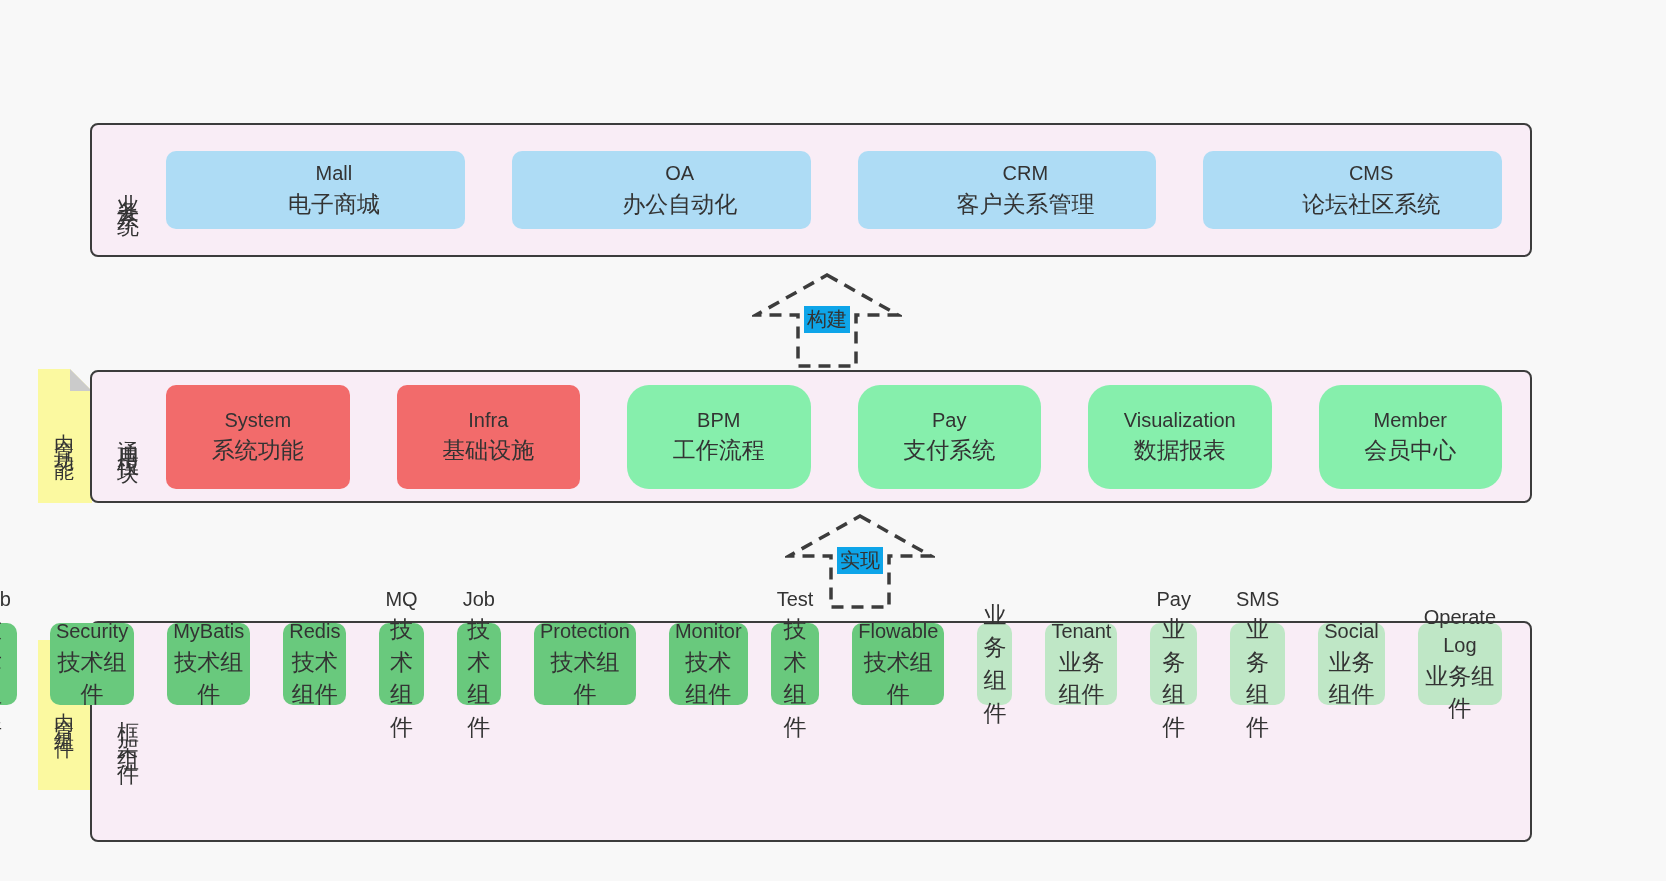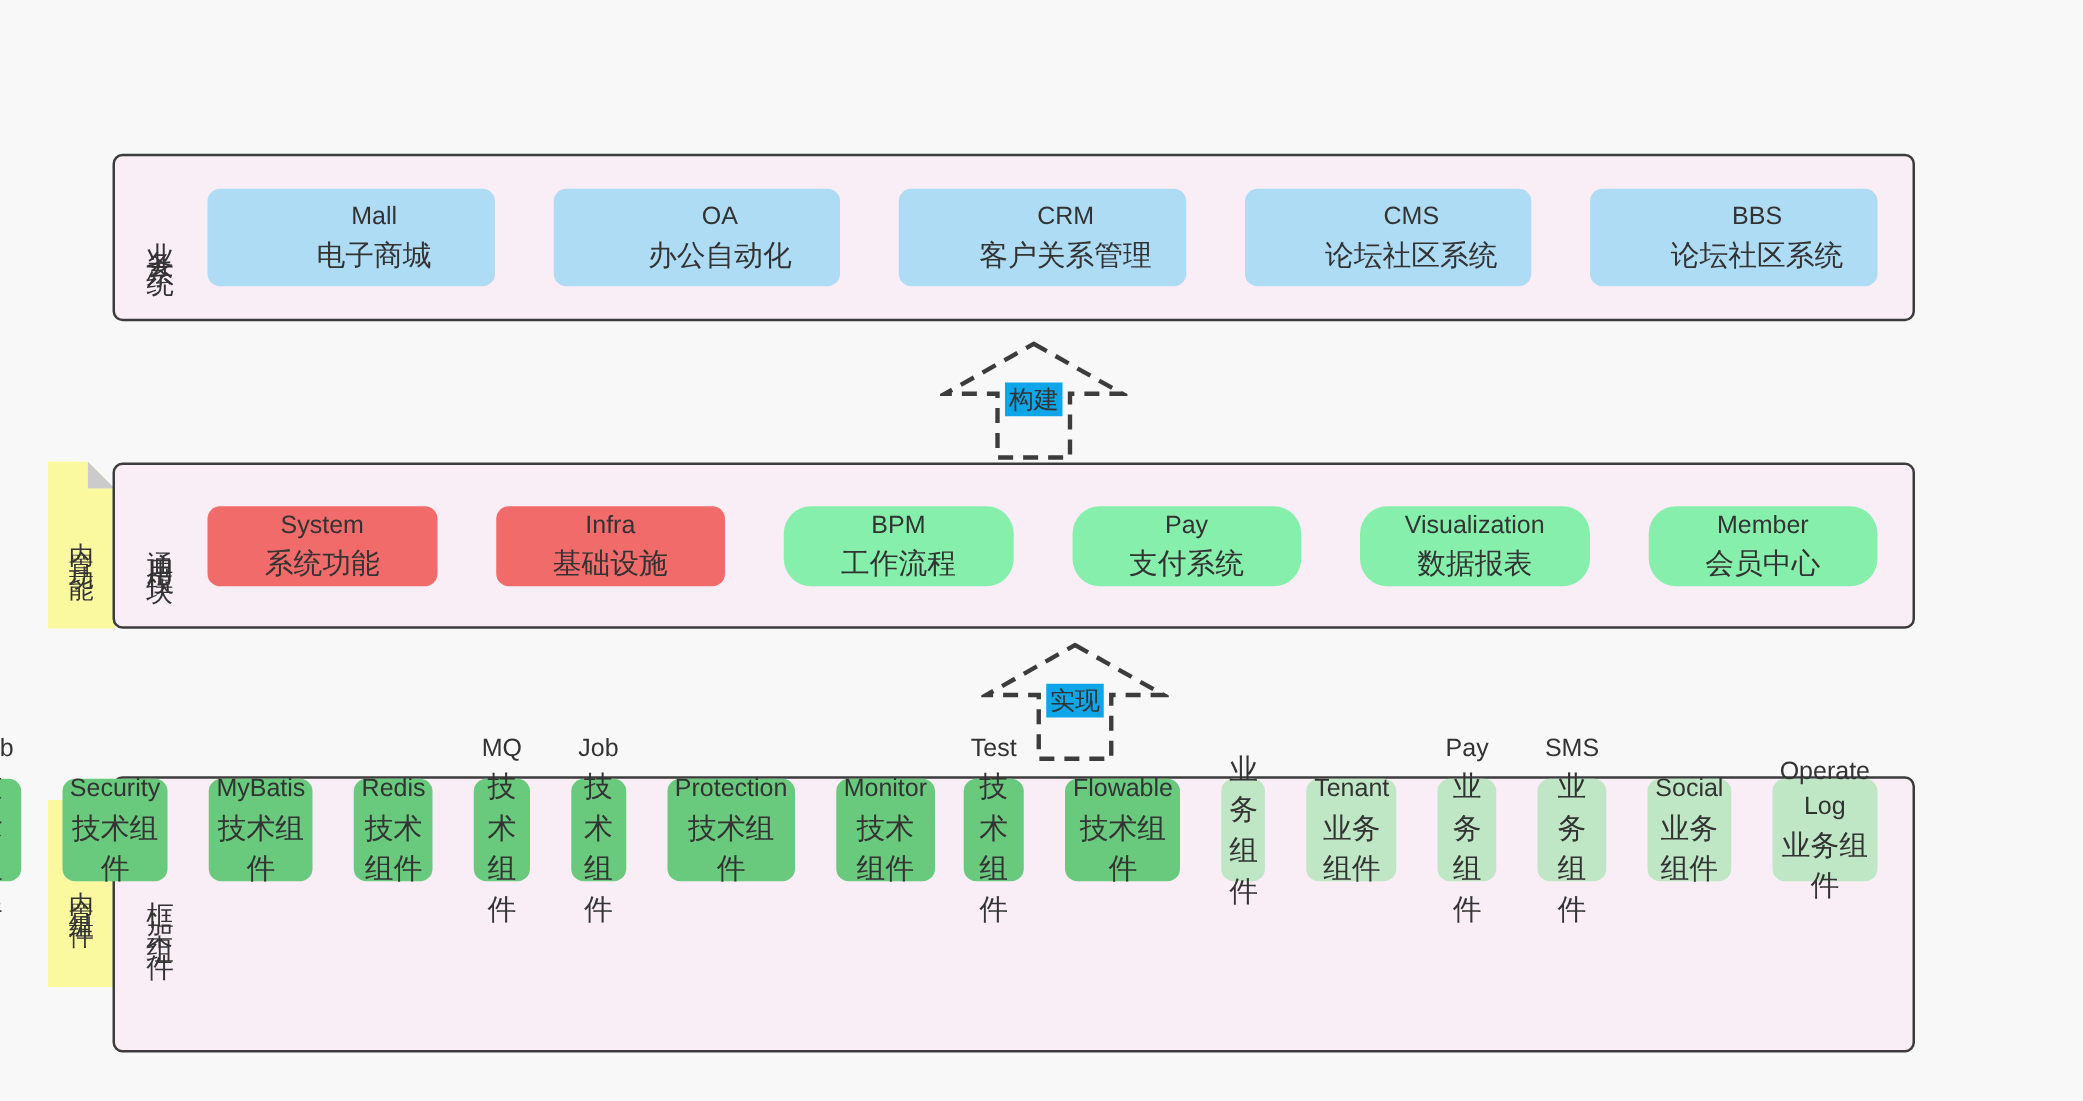--- a/index.html
+++ b/index.html
@@ -42,21 +42,21 @@
 
   
   .box{
     flex:1 1 0;
     border-radius:10px;
     display:flex;flex-direction:column;align-items:center;justify-content:center;
     text-align:center;line-height:1.42;
     padding:4px 6px;box-sizing:border-box;
   }
   .l1 .box{height:78px;}
-  .l2 .box{height:64px;}
+  .l2 .box{height:104px;}
   .l3 .box{height:82px;}
   .box .en{font-size:20px;color:#333;}
   .box .zh{font-size:23px;color:#333;}
   .blue{background:#aedcf5;padding-left:43px;}
   .red{background:#f26b6b;}
   .pink{background:#86efac;border-radius:22px;}
   .green{background:#69c97d;}
   .light{background:#bfe7c6;}
 
   
@@ -114,24 +114,20 @@
         <div class="zh">办公自动化</div>
       </div>
       <div class="box blue">
         <div class="en">CRM</div>
         <div class="zh">客户关系管理</div>
       </div>
       <div class="box blue">
         <div class="en">CMS</div>
         <div class="zh">论坛社区系统</div>
       </div>
-      <div class="box blue">
-        <div class="en">BBS</div>
-        <div class="zh">论坛社区系统</div>
-      </div>
     </div>
   </section>
 
   <div class="arrow arrow1">
     <svg width="150" height="96" viewBox="0 0 150 96">
       <path d="M75,2 L146,42 L104,42 L104,93 L46,93 L46,42 L4,42 Z" fill="#f8f8f8" stroke="#3c3c3c" stroke-width="3.5" stroke-dasharray="12 8" stroke-linejoin="miter"></path>
     </svg>
     <span class="arrow-label">构建</span>
   </div>
 

